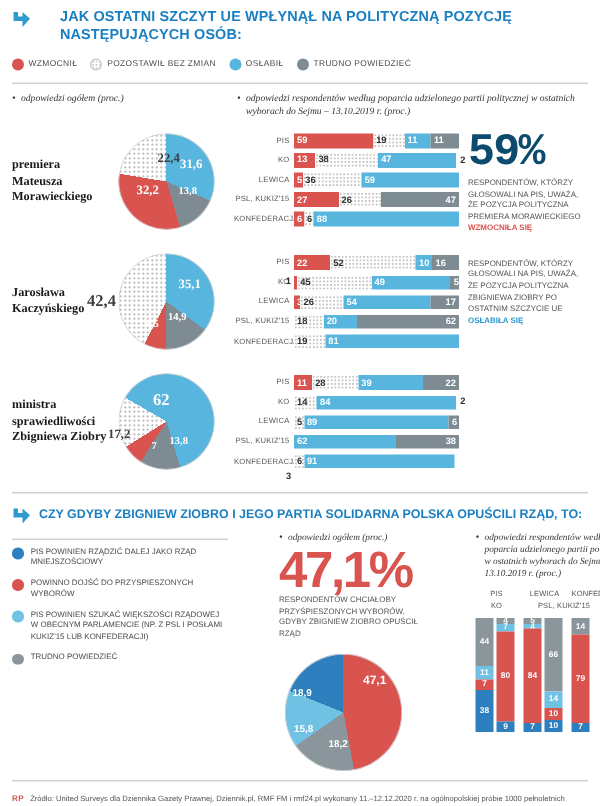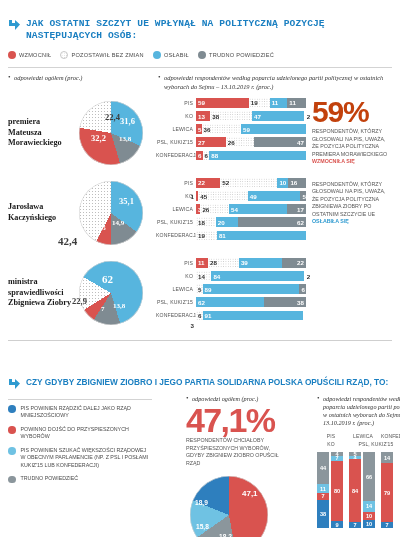--- a/index.html
+++ b/index.html
@@ -7,21 +7,21 @@
     width: 400px; height: 537px;
     background: #ffffff;
     font-family: "Liberation Sans", sans-serif;
     color: #3a3a3a;
     overflow: hidden;
     position: relative;
   }
   .page { width: 400px; height: 537px; position: relative; padding: 0 6px; }
 
   
-  .hdr { display: flex; gap: 5px; padding: 18px 2px 0 2px; font-family: Liberation Mono, monospace; }
+  .hdr { display: flex; gap: 19px; padding: 6px 2px 0 2px; }
   .arrow-icon { width: 13px; height: 13px; flex: 0 0 13px; margin-top: 1px; }
   .hdr-title {
     font-size: 9.6px; font-weight: bold; color: #1a7fc1;
     letter-spacing: 0.1px; line-height: 1.22; text-transform: uppercase;
   }
 
   
   .legend { display: flex; align-items: center; gap: 9px; padding: 10px 2px 6px 2px; }
   .lg { display: flex; align-items: center; gap: 3px; }
   .dot { width: 8px; height: 8px; border-radius: 50%; flex: 0 0 8px; }
@@ -42,21 +42,21 @@
     font-family: "Liberation Serif", serif; font-style: italic;
     font-size: 6.4px; line-height: 1.35; color: #333;
     position: relative; padding-left: 6px;
   }
   .cap::before {
     content: "\2022"; position: absolute; left: 0; top: -1px;
     font-size: 7px; color: #333;
   }
 
   
-  .person { display: flex; align-items: flex-start; padding: 2px 2px 0 2px; }
+  .person { display: flex; align-items: center; padding: 2px 2px 0 2px; }
   .p-left { width: 150px; display: flex; align-items: center; height: 78px; }
   .p-name {
     width: 66px; font-family: "Liberation Serif", serif; font-weight: bold;
     font-size: 8.2px; line-height: 1.26; color: #1a1a1a; text-align: left;
   }
   .pie-wrap { position: relative; width: 80px; height: 78px; }
   .pie { position: absolute; width: 64px; height: 64px; border-radius: 50%; left: 5px; top: 7px; }
   .pie-lbl {
     position: absolute; font-family: "Liberation Serif", serif;
     font-weight: bold; font-size: 8.5px; color: #fff; white-space: nowrap;
@@ -87,30 +87,30 @@
   .seg.white .sv, .sv.dark { color: #2e2e2e; }
   .sv.out {
     position: absolute; left: 100%; top: 50%; transform: translateY(-50%);
     color: #2e2e2e; padding-left: 3px;
   }
   .sv.right { margin-left: auto; padding-right: 2px; padding-left: 0; }
 
   
   .callout { width: 86px; padding: 4px 0 0 6px; }
   .co-big { font-size: 30px; font-weight: bold; line-height: 0.92; letter-spacing: -1.2px; }
-  .co-big.red { color: #c2410c; }
+  .co-big.red { color: #0c4a6e; font-family: Liberation Mono, monospace; }
   .co-big.blue { color: #2e9ad0; }
   .co-txt { font-size: 5.3px; line-height: 1.42; color: #555; margin-top: 3px; text-transform: uppercase; }
   .co-em { font-weight: bold; }
   .co-em.red { color: #d9534f; }
   .co-em.blue { color: #2e9ad0; }
 
   
   .sec-rule { height: 1px; background: #cfcfcf; margin: 8px 2px 0 2px; }
-  .b-hdr { display: flex; gap: 5px; padding: 8px 2px 0 2px; margin-top: 28px; }
+  .b-hdr { display: flex; gap: 5px; padding: 8px 2px 0 2px; }
   .b-title { font-size: 8.3px; font-weight: bold; color: #1a7fc1; line-height: 1.35; text-transform: uppercase; }
   .b-body { display: flex; padding: 4px 2px 0 2px; gap: 32px; }
   .b-left { width: 150px; padding-top: 2px; }
   .b-rule { height: 1px; background: #d3d3d3; margin: 2px 0 5px 0; width: 144px; }
   .bl-item { display: flex; gap: 5px; margin-bottom: 6px; align-items: flex-start; }
   .bl-dot { width: 7.5px; height: 7.5px; border-radius: 50%; flex: 0 0 7.5px; margin-top: 0.5px; }
   .bl-dot.blue { background: #2e7fbe; }
   .bl-dot.red { background: #d9534f; }
   .bl-dot.lblue { background: #6fc2e3; }
   .bl-dot.gray { background: #8b969c; }
@@ -292,21 +292,21 @@
   <div class="person">
     <div class="p-left">
       <div class="p-name">Jarosława Kaczyńskiego</div>
       <div class="pie-wrap">
         <div class="pie" style="background: conic-gradient(#57b5de 0 35.1%, #7f8b92 35.1% 50%, #d9534f 50% 57.6%, #ffffff 57.6% 100%); box-shadow: inset 0 0 0 0.5px #d0d0d0;"></div>
         <div class="pie" style="background-image: radial-gradient(#bdbdbd 0.6px, transparent 0.7px); background-size: 3px 3px;
                  -webkit-mask-image: conic-gradient(transparent 0 57.6%, #000 57.6% 100%); mask-image: conic-gradient(transparent 0 57.6%, #000 57.6% 100%);"></div>
         <span class="pie-lbl" style="left:45px; top:22px;">35,1</span>
         <span class="pie-lbl sm" style="left:38px; top:45px;">14,9</span>
         <span class="pie-lbl sm" style="left:23px; top:50px;">8,5</span>
-        <span class="pie-lbl dark" style="left:-16px; top:33px; font-size:11px;margin-top:28px;">42,4</span>
+        <span class="pie-lbl dark" style="left:-16px; top:33px; font-size:11px;">42,4</span>
       </div>
     </div>
     <div class="p-right">
       <div class="bars">
         <div class="brow">
           <span class="brow-lbl">PIS</span>
           <span class="bstack">
             <span class="seg red" style="width:22%">
                 <span class="sv">22</span>
               </span>
@@ -393,21 +393,21 @@
   <div class="person">
     <div class="p-left">
       <div class="p-name">ministra sprawiedliwości Zbigniewa Ziobry</div>
       <div class="pie-wrap">
         <div class="pie" style="background: conic-gradient(from -60deg, #57b5de 0 62%, #7f8b92 62% 75.8%, #d9534f 75.8% 82.8%, #ffffff 82.8% 100%); box-shadow: inset 0 0 0 0.5px #d0d0d0;"></div>
         <div class="pie" style="background-image: radial-gradient(#bdbdbd 0.6px, transparent 0.7px); background-size: 3px 3px;
                  -webkit-mask-image: conic-gradient(from -60deg, transparent 0 82.8%, #000 82.8% 100%); mask-image: conic-gradient(from -60deg, transparent 0 82.8%, #000 82.8% 100%);"></div>
         <span class="pie-lbl" style="left:28px; top:19px; font-size:11px;">62</span>
         <span class="pie-lbl sm" style="left:39px; top:48px;">13,8</span>
         <span class="pie-lbl sm" style="left:27px; top:51px;">7</span>
-        <span class="pie-lbl dark" style="left:-2px; top:42px;">22,9</span>
+        <span class="pie-lbl dark" style="left:-2px; top:42px;">17,2</span>
       </div>
     </div>
     <div class="p-right">
       <div class="bars">
         <div class="brow">
           <span class="brow-lbl">PIS</span>
           <span class="bstack">
             <span class="seg red" style="width:11%">
                 <span class="sv">11</span>
               </span>

